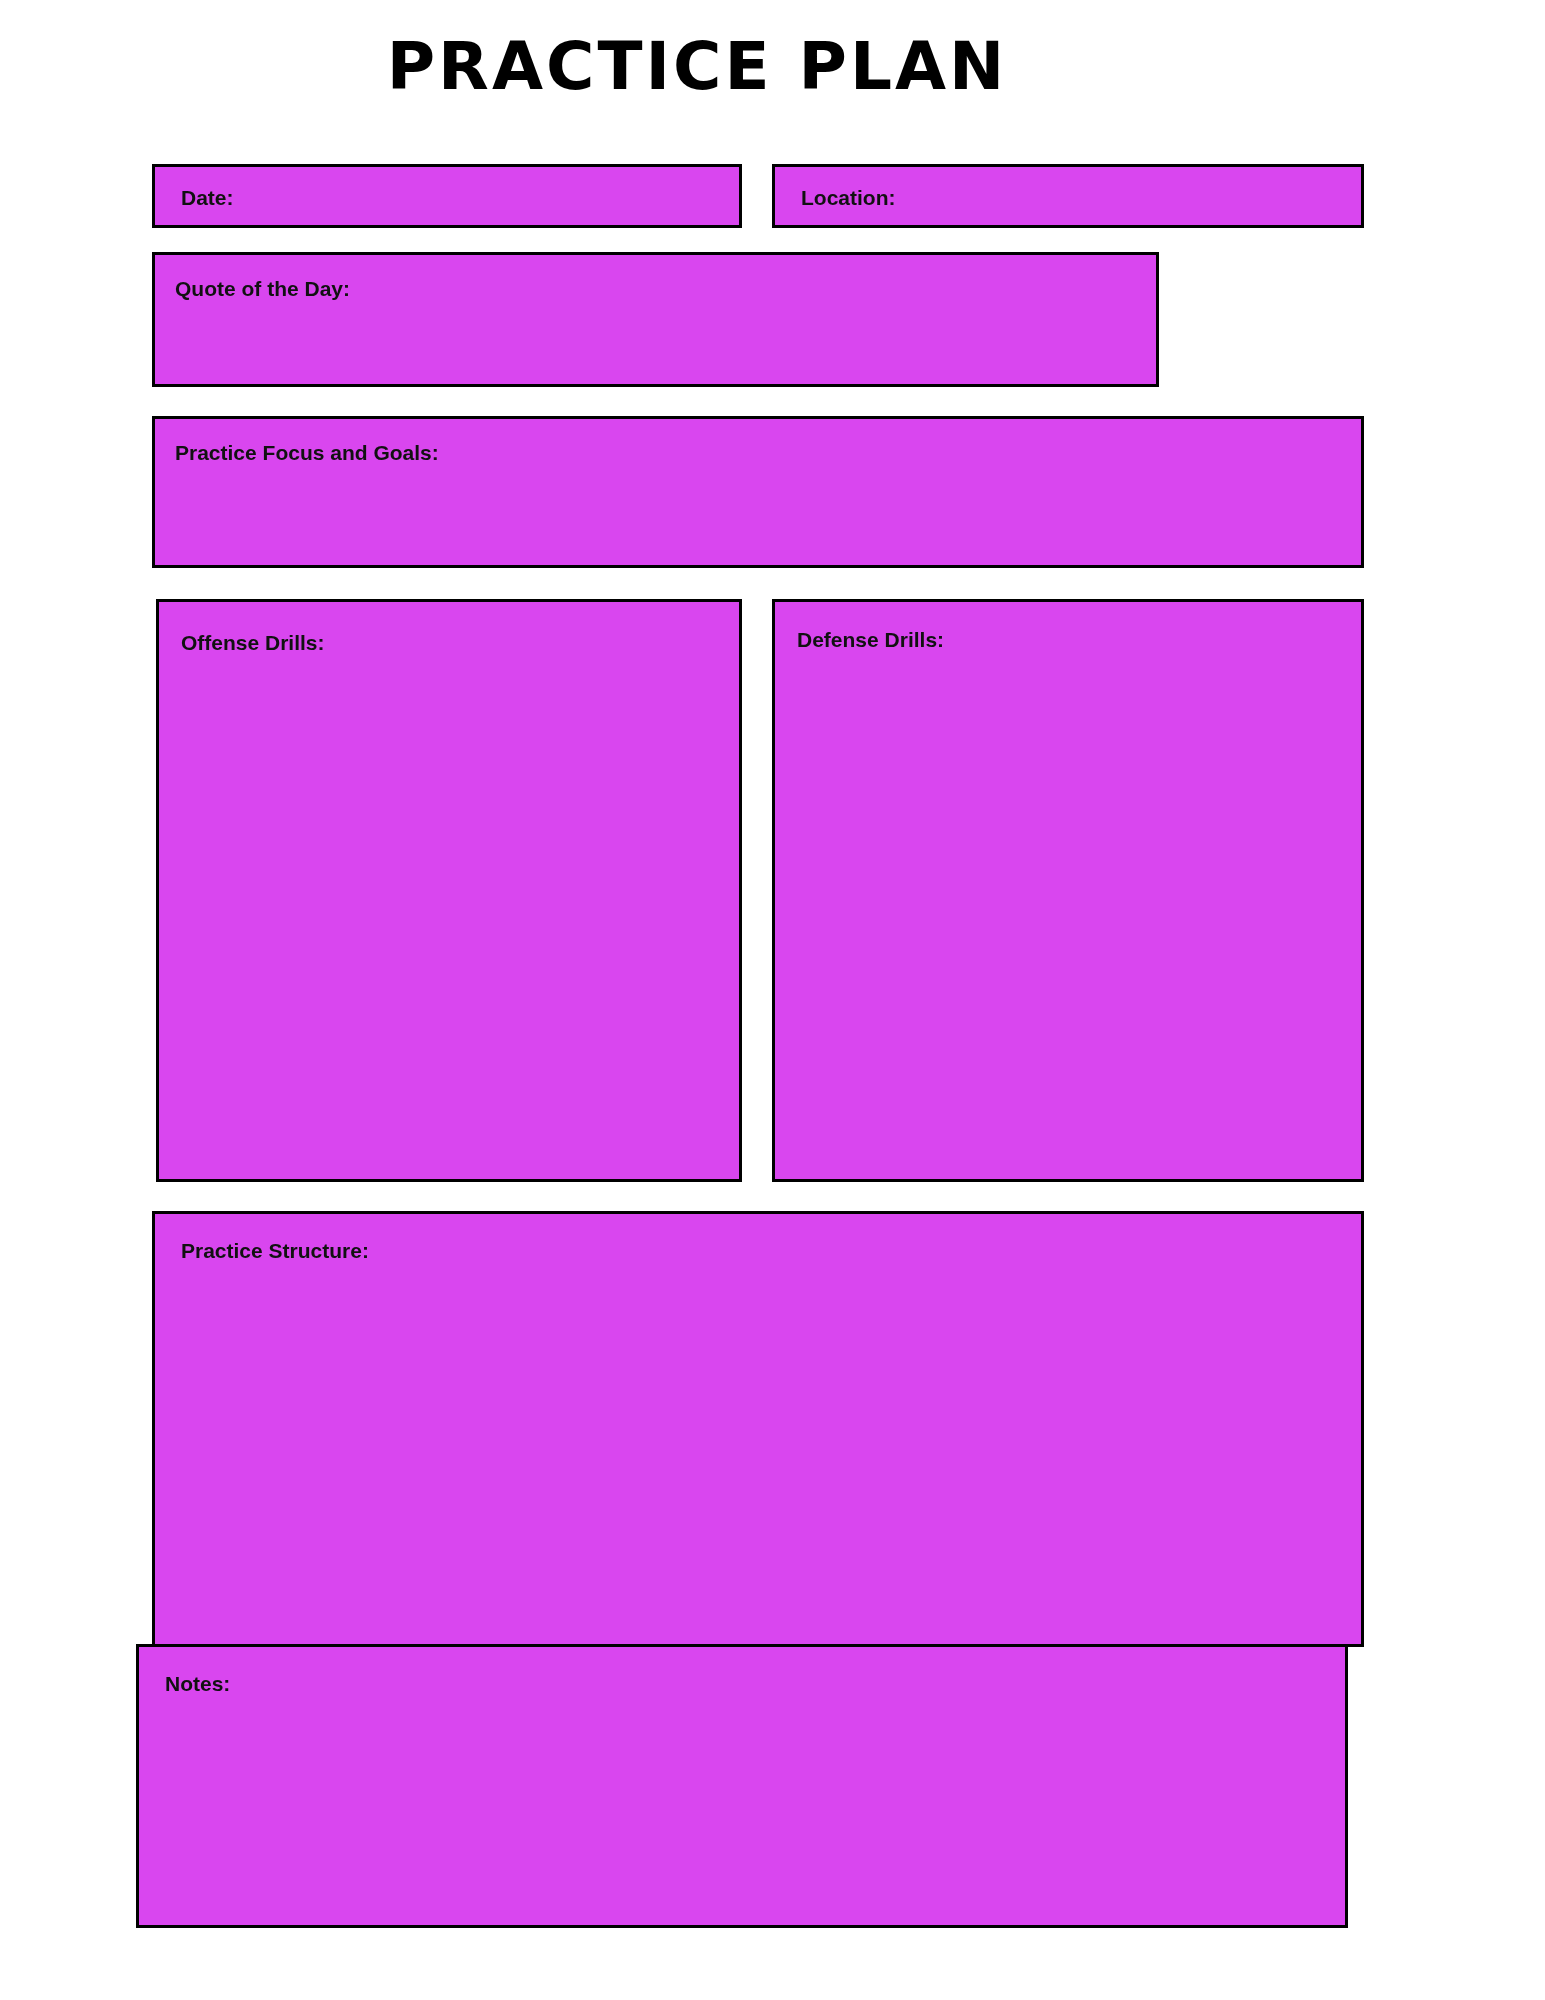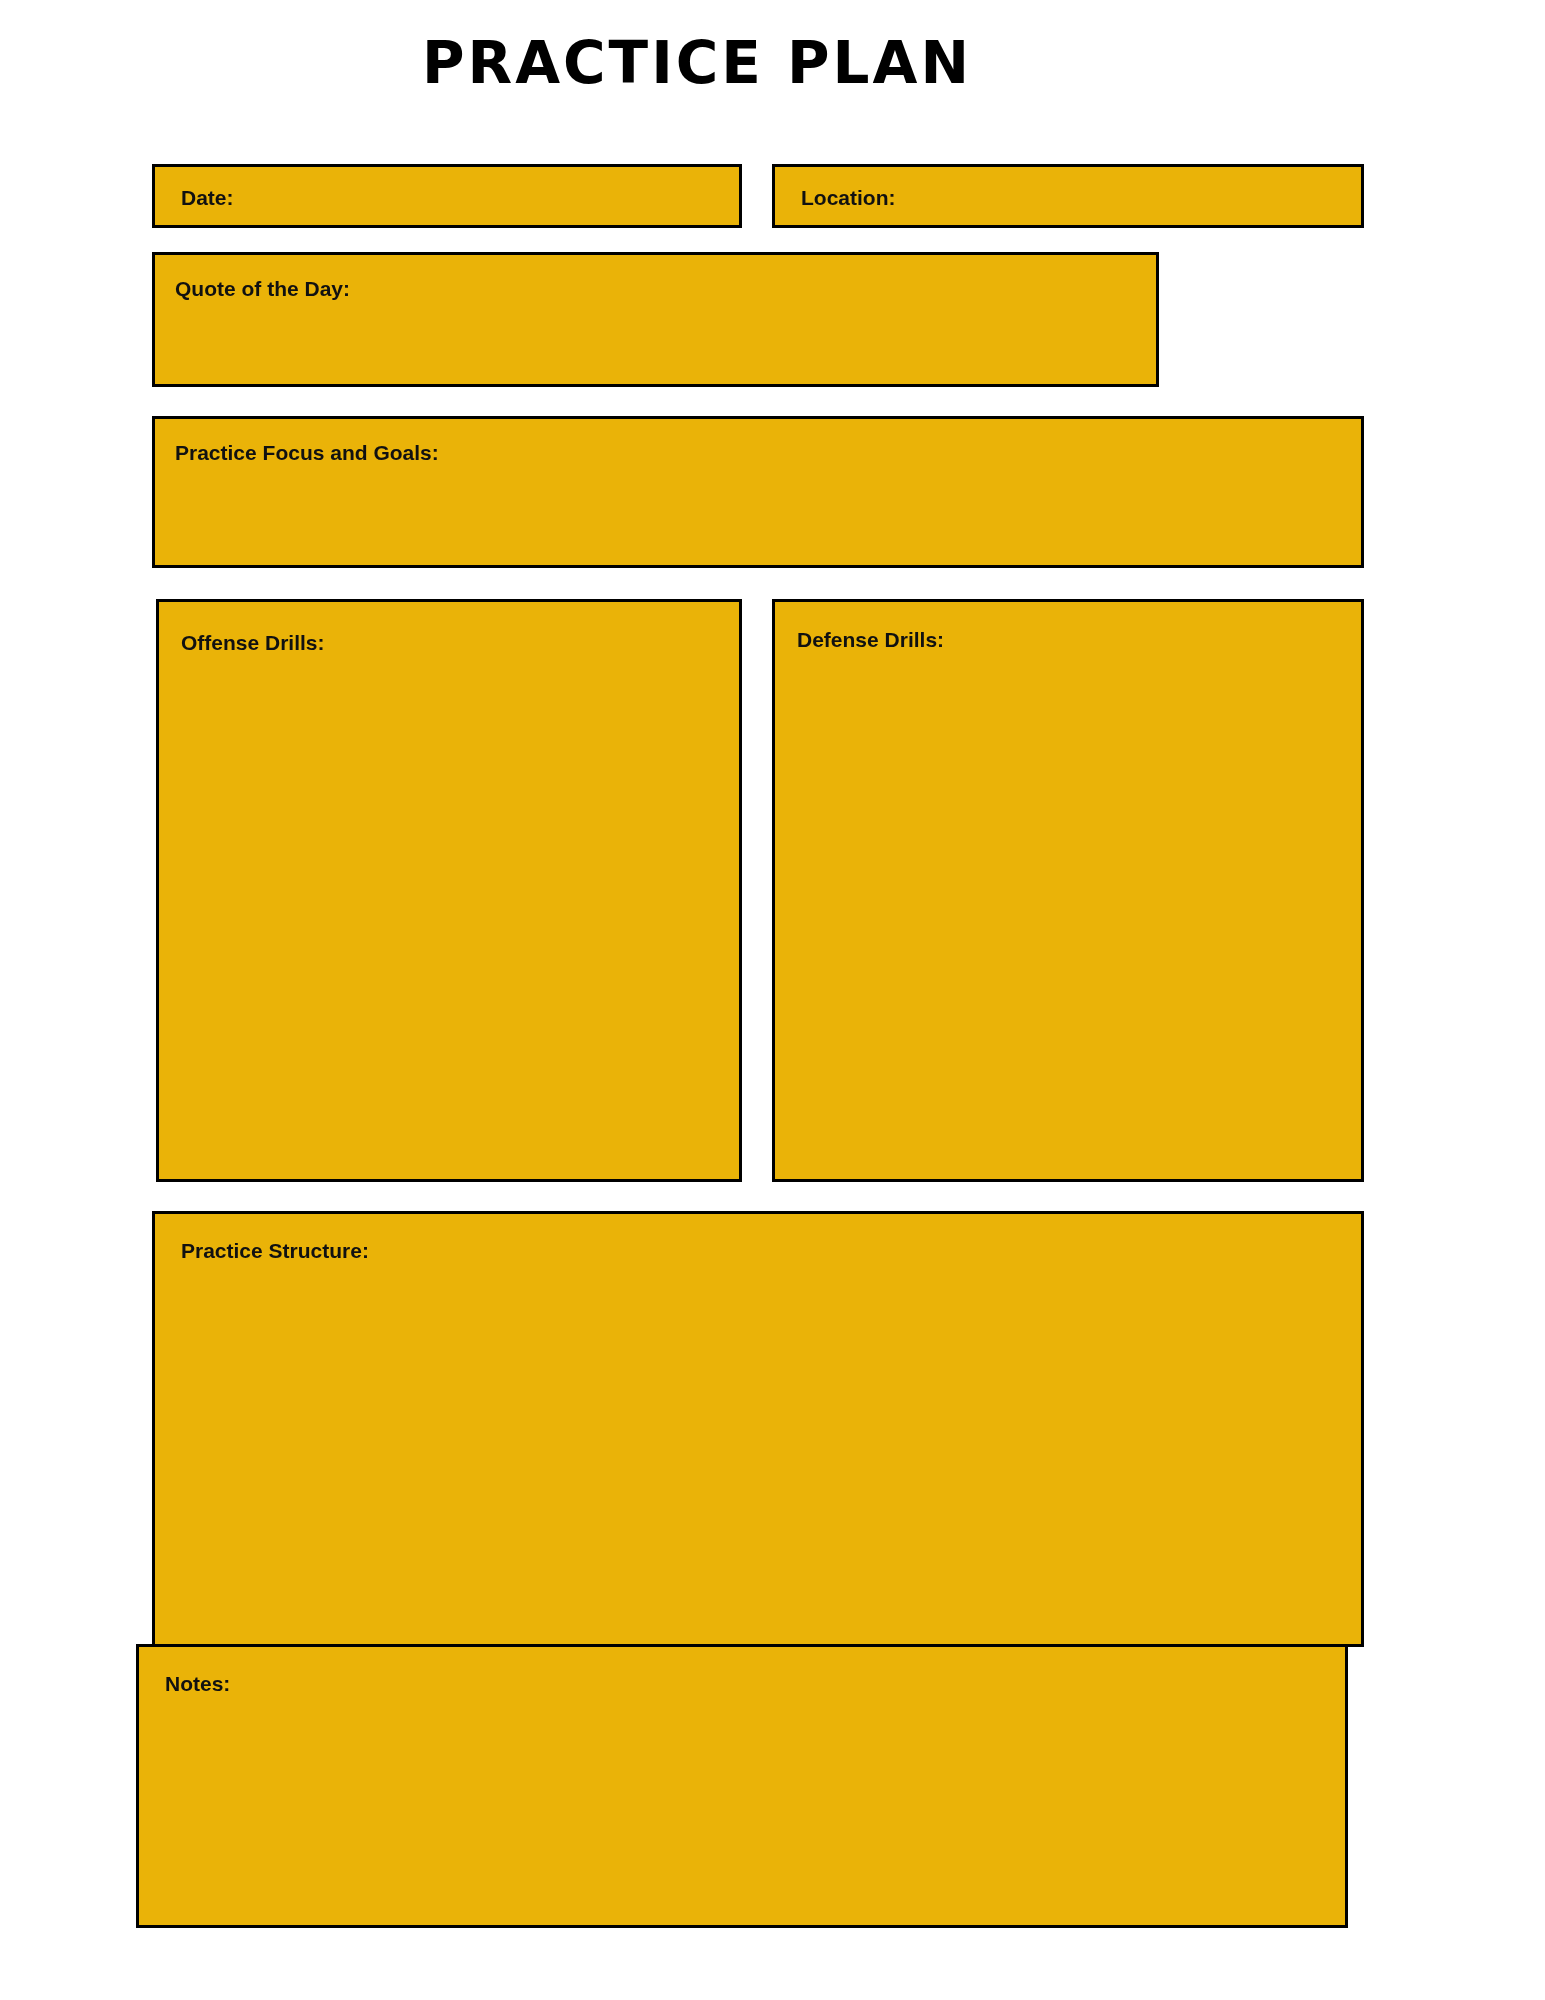--- a/index.html
+++ b/index.html
@@ -22,29 +22,29 @@
     background: #ffffff;
   }
   .title {
     position: absolute;
     left: 0;
     top: 34px;
     width: 1394px;
     text-align: center;
     font-family: "DejaVu Sans", sans-serif;
     font-weight: bold;
-    font-size: 58px;
+    font-size: 66px;
     letter-spacing: 3px;
     line-height: 1;
     color: #000000;
   }
   .field {
     position: absolute;
     border: 3px solid #000000;
-    background: #eab308;
+    background: #d946ef;
   }
   .field-label {
     font-family: "Liberation Sans", sans-serif;
     font-weight: bold;
     font-size: 21px;
     line-height: 1;
     color: #111111;
     white-space: nowrap;
   }
   

